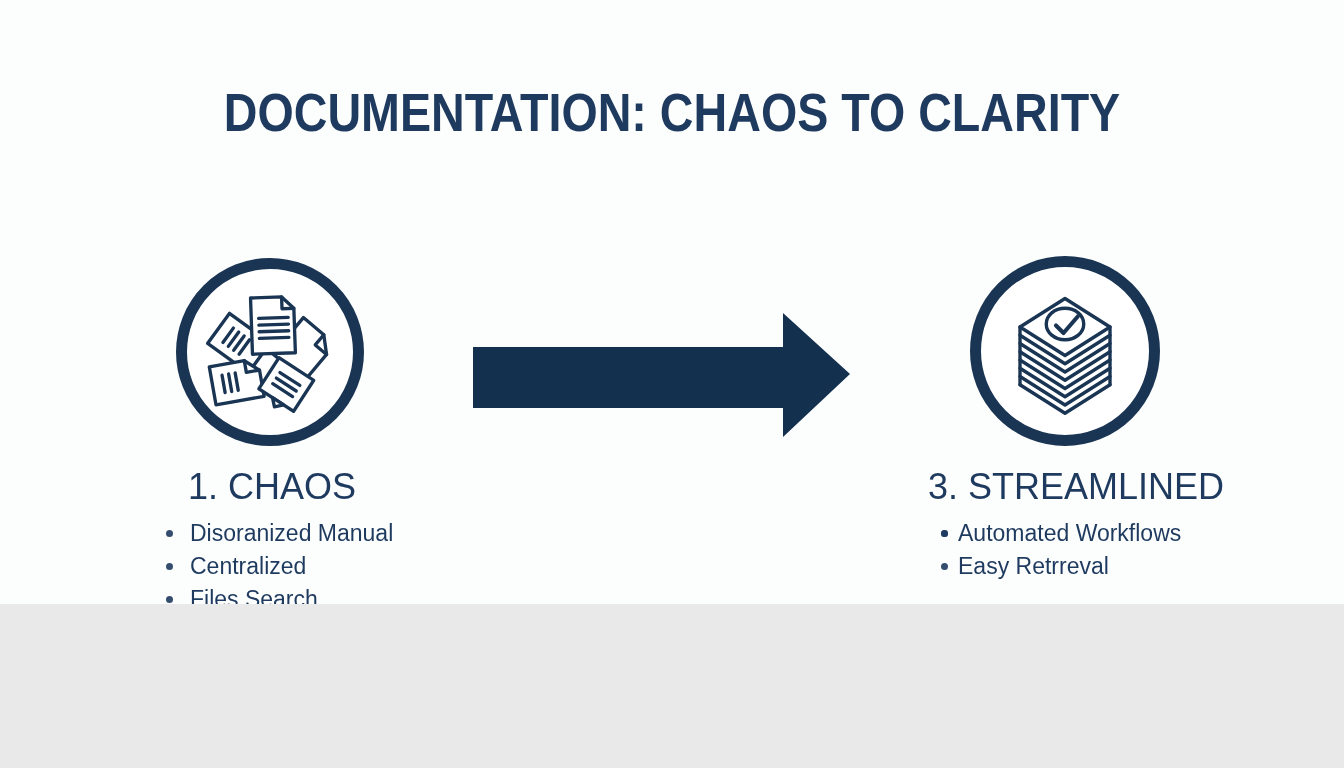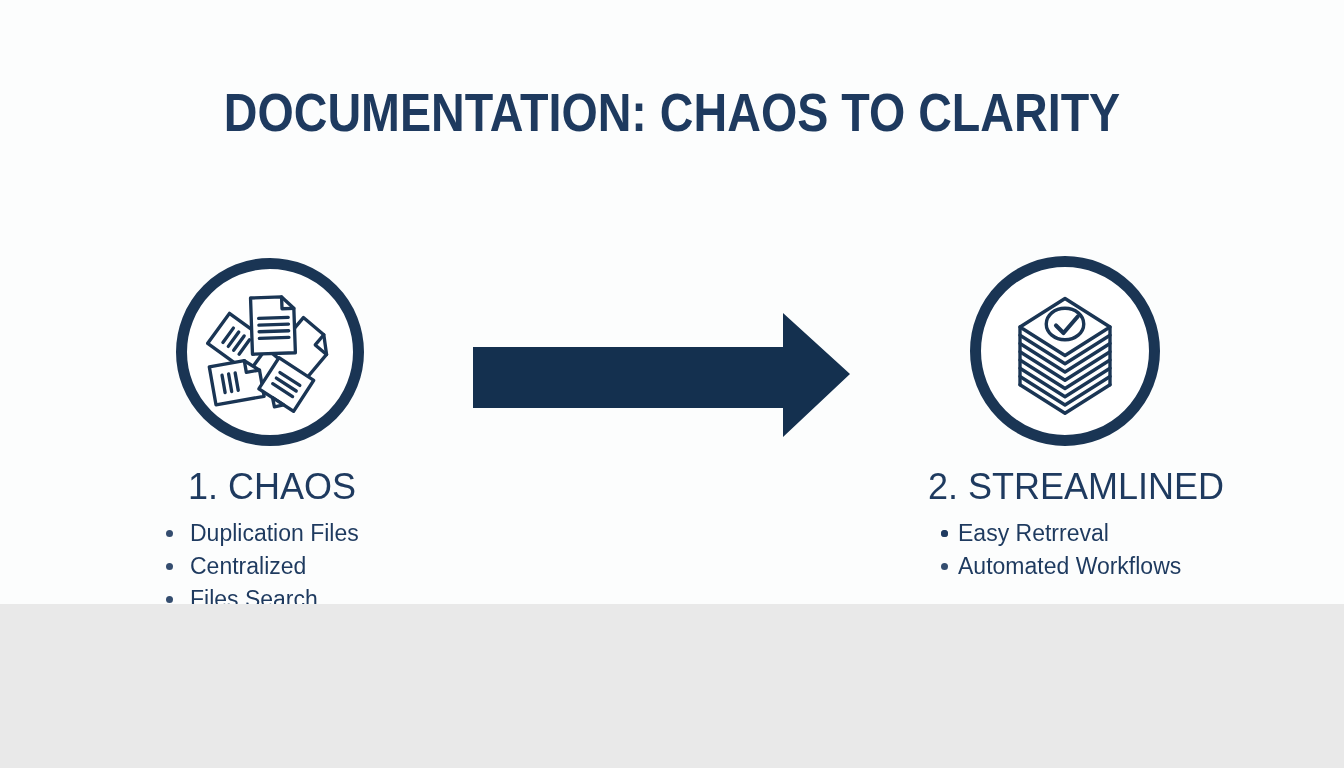--- a/index.html
+++ b/index.html
@@ -121,28 +121,28 @@
         <path d="M100,30 L160,68 L100,106 L40,68 Z" fill="#ffffff"></path>
         <ellipse cx="100" cy="64" rx="25" ry="21" fill="#ffffff"></ellipse>
         <path d="M88,66 l10,10 l19,-22" stroke-width="5.5"></path>
       </g>
     </svg>
   </div>
 
   <div class="col left">
     <h2>1. CHAOS</h2>
     <ul>
-      <li><span class="dot"></span><span>Duplication Files</span></li>
+      <li><span class="dot"></span><span>Disoranized Manual</span></li>
       <li><span class="dot"></span><span>Centralized</span></li>
       <li><span class="dot"></span><span>Files Search</span></li>
     </ul>
   </div>
 
   <div class="col right">
-    <h2>2. STREAMLINED</h2>
+    <h2>3. STREAMLINED</h2>
     <ul>
       <li><span class="dot"></span></li>
+      <li><span class="dot"></span><span>Automated Workflows</span></li>
       <li><span class="dot"></span><span>Easy Retrreval</span></li>
-      <li><span class="dot"></span><span>Automated Workflows</span></li>
     </ul>
   </div>
 
 </div>
 
 </body></html>

